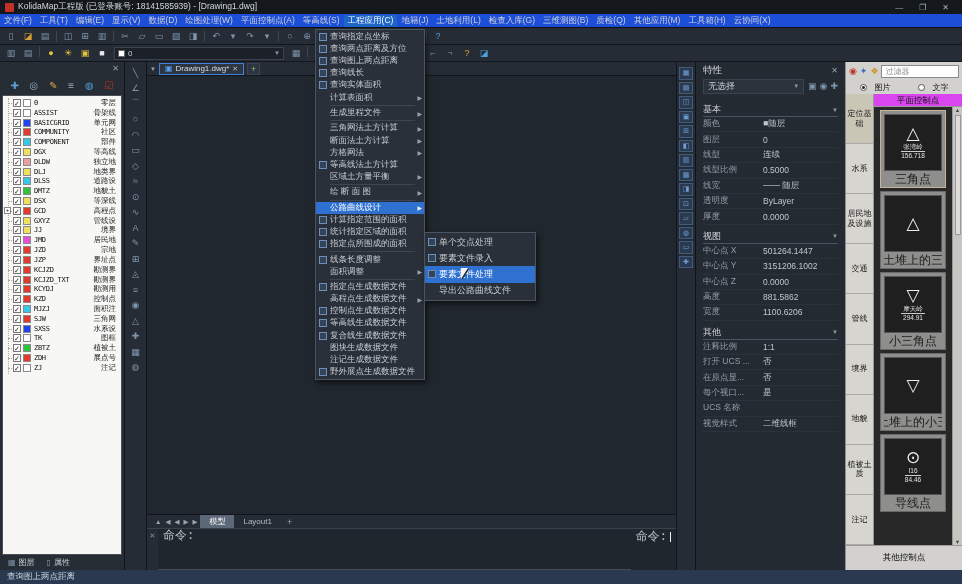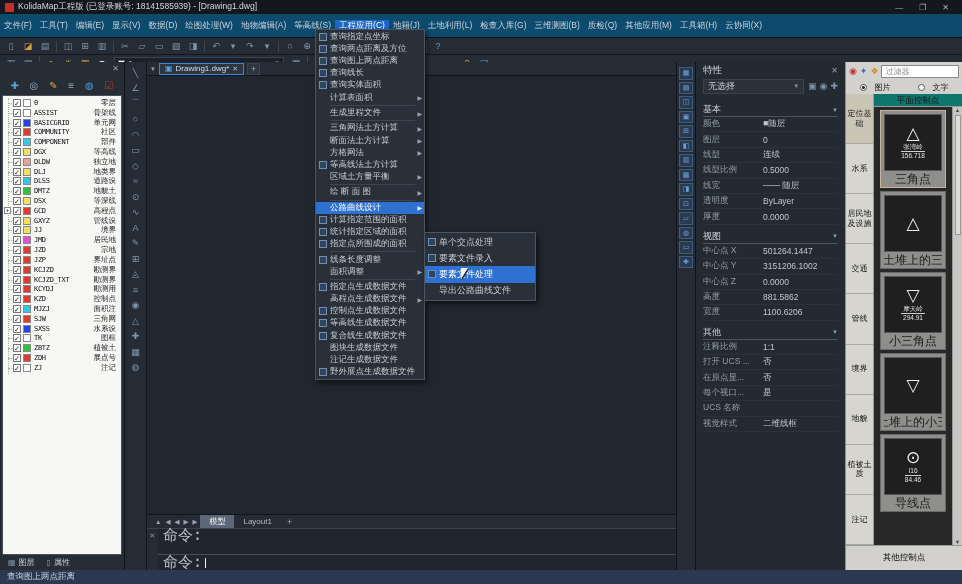--- a/index.html
+++ b/index.html
@@ -7,21 +7,21 @@
   body{position:relative;background:#20262d;font-family:"Liberation Sans","DejaVu Sans",sans-serif;font-size:9px;color:#c8cdd3}
 
   
   .titlebar{height:14px;background:#14181d;display:flex;align-items:center;gap:4px;padding:6px 5px}
   .logo{width:9px;height:9px;background:#c23128;border-radius:1px;flex:none}
   .title-text{font-size:8.5px;color:#d2d7dd;white-space:nowrap}
   .win-controls{margin-left:auto;display:flex;gap:16px;color:#a9b1ba;font-size:8px;padding-right:8px}
   .win-controls span{cursor:default}
 
   
-  .menubar{height:24px;background:#0c4a6e;border-bottom:1px solid #0d1013;display:flex;align-items:center}
+  .menubar{height:14px;background:#1d4ed8;border-bottom:1px solid #0d1013;display:flex;align-items:flex-end}
   .mi{padding:0 4px;display:flex;align-items:center;font-size:8.5px;color:#ccd1d8;white-space:nowrap}
   .mi.active{background:#1e65c8;color:#fff}
 
   
   .toolbar{height:17px;background:#262c35;border-bottom:1px solid #14181e;display:flex;align-items:center;padding:0 3px;gap:1px}
   .tb-item{width:16px;height:15px;display:flex;align-items:center;justify-content:center;font-size:9px;color:#7e95ad;flex:none}
   .tb-item.sep{width:1px;height:11px;background:#3c4550;margin:0 2px;font-size:0}
   .tb-item.orange{color:#d9a33c}.tb-item.yellow{color:#e4c33c}.tb-item.blue{color:#4f9ede}.tb-item.white{color:#e8e8e8}
   .tb-combo{width:170px;height:13px;background:#1c2129;border:1px solid #3a434e;display:flex;align-items:center;gap:3px;padding:0 3px;margin:0 3px;flex:none}
   .tb-combo .chip{width:7px;height:7px;background:#fff;border:1px solid #666}
@@ -63,21 +63,21 @@
   .doc-tab .dt-close{color:#aeb6bf;font-size:7px}
   .tab-add{width:13px;height:12px;background:#2d3540;border:1px solid #3a434e;color:#7fc27f;font-size:9px;line-height:10px;text-align:center}
   .canvas{flex:1;background:#20272e;position:relative}
   .model-bar{height:14px;background:#262c35;border-top:1px solid #11151b;display:flex;align-items:center;gap:3px;padding-left:8px;font-size:7px;color:#9aa4ae}
   .m-nav{display:flex;gap:4px;font-size:6.5px}
   .m-tab{padding:0 9px;height:13px;line-height:13px;font-size:8px;color:#b6bdc5}
   .m-tab.active{background:#5c6878;color:#fff}
   .m-add{color:#9aa4ae;font-size:9px;padding:0 3px}
   .cmd{height:42px;display:flex;border-top:1px solid #39424d;background:#20262d}
   .cmd-close{width:11px;background:#262c35;color:#8a939d;font-size:7px;text-align:center;padding-top:3px}
-  .cmd-body{flex:1;display:flex;flex-direction:column;font-family:"DejaVu Sans Mono","Liberation Mono",monospace;font-size:15px;color:#b9c0c8}
+  .cmd-body{flex:1;display:flex;flex-direction:row;font-family:"DejaVu Sans Mono","Liberation Mono",monospace;font-size:12px;color:#b9c0c8}
   .cmd-hist{flex:1;padding:1px 5px;border-bottom:1px solid #434c58}
   .cmd-line{height:11px;line-height:11px}
   .cmd-prompt{height:15px;display:flex;align-items:center;padding:0 5px}
   .caret{display:inline-block;width:1px;height:10px;background:#eef2f6;margin-left:3px}
 
   
   .right-strip{width:19px;background:#262c35;border-left:1px solid #12161c;display:flex;flex-direction:column;align-items:center;padding-top:5px;gap:2px}
   .rs-icon{width:14px;height:12.5px;background:#2b3a4e;border:1px solid #3e5b80;color:#6fa0d8;font-size:7px;display:flex;align-items:center;justify-content:center}
 
   
@@ -102,21 +102,21 @@
   .sym-filter{flex:1;height:13px;background:#fff;border:1px solid #8a8a8a;font-size:8px;color:#8a8a8a;display:flex;align-items:center;padding:0 3px}
   .sym-radios{height:14px;display:flex;align-items:center;justify-content:space-around;font-size:8px}
   .radio{display:flex;align-items:center;gap:8px}
   .rdot{width:7px;height:7px;border:1px solid #555;border-radius:50%;background:#fff;position:relative}
   .radio.sel .rdot::after{content:"";position:absolute;left:1.5px;top:1.5px;width:3px;height:3px;border-radius:50%;background:#222}
   .sym-body{flex:1;display:flex;min-height:0}
   .sym-tabs{width:28px;background:#d6d5d0;border-right:1px solid #9a9a9a;display:flex;flex-direction:column;font-size:8px}
   .sym-tab{flex:1;display:flex;align-items:center;justify-content:center;text-align:center;border-bottom:1px solid #a8a8a6;padding:1px;line-height:1.2;word-break:break-all}
   .sym-tab.active{background:#cac6b6}
   .sym-content{flex:1;display:flex;flex-direction:column;min-width:0}
-  .sym-header{height:13px;text-align:center;font-size:8.5px;line-height:13px;border-bottom:1px solid #9a9a9a;background:#0f766e;white-space:nowrap}
+  .sym-header{height:13px;text-align:center;font-size:8.5px;line-height:13px;border-bottom:1px solid #9a9a9a;background:#d946ef;white-space:nowrap}
   .sym-main{flex:1;display:flex;min-height:0}
   .sym-cards{flex:1;background:#282828;display:flex;flex-direction:column;align-items:center;gap:3px;padding:3px 2px;overflow:hidden}
   .card{width:66px;background:#8e8e8c;border:1px solid #6a6a68;padding:3px 3px 0;flex:none}
   .card.selected{border-color:#c8b49a}
   .card-inner{height:57px;background:#1f1f1f;border:1px solid #565656;display:flex;flex-direction:column;align-items:center;justify-content:center;color:#ececec;gap:1px}
   .card-glyph{font-size:17px;line-height:1}
   .card-frac{font-size:6.5px;text-align:center;color:#e2e2e2;line-height:1.2}
   .card-frac .top{border-bottom:1px solid #cfcfcf;padding:0 2px}
   .card-frac .top:empty{border-bottom:none}
   .card-cap{height:16px;display:flex;align-items:center;justify-content:center;font-size:12px;color:#1c1c1c;white-space:nowrap;overflow:hidden}
@@ -166,21 +166,21 @@
     <div class="mi">工具(T)</div>
 
     <div class="mi">编辑(E)</div>
 
     <div class="mi">显示(V)</div>
 
     <div class="mi">数据(D)</div>
 
     <div class="mi">绘图处理(W)</div>
 
-    <div class="mi">地物编辑(A)</div>
+    <div class="mi">平面控制点(A)</div>
 
     <div class="mi">等高线(S)</div>
 
     <div class="mi active">工程应用(C)</div>
 
     <div class="mi">地籍(J)</div>
 
     <div class="mi">土地利用(L)</div>
 
     <div class="mi">检查入库(G)</div>

